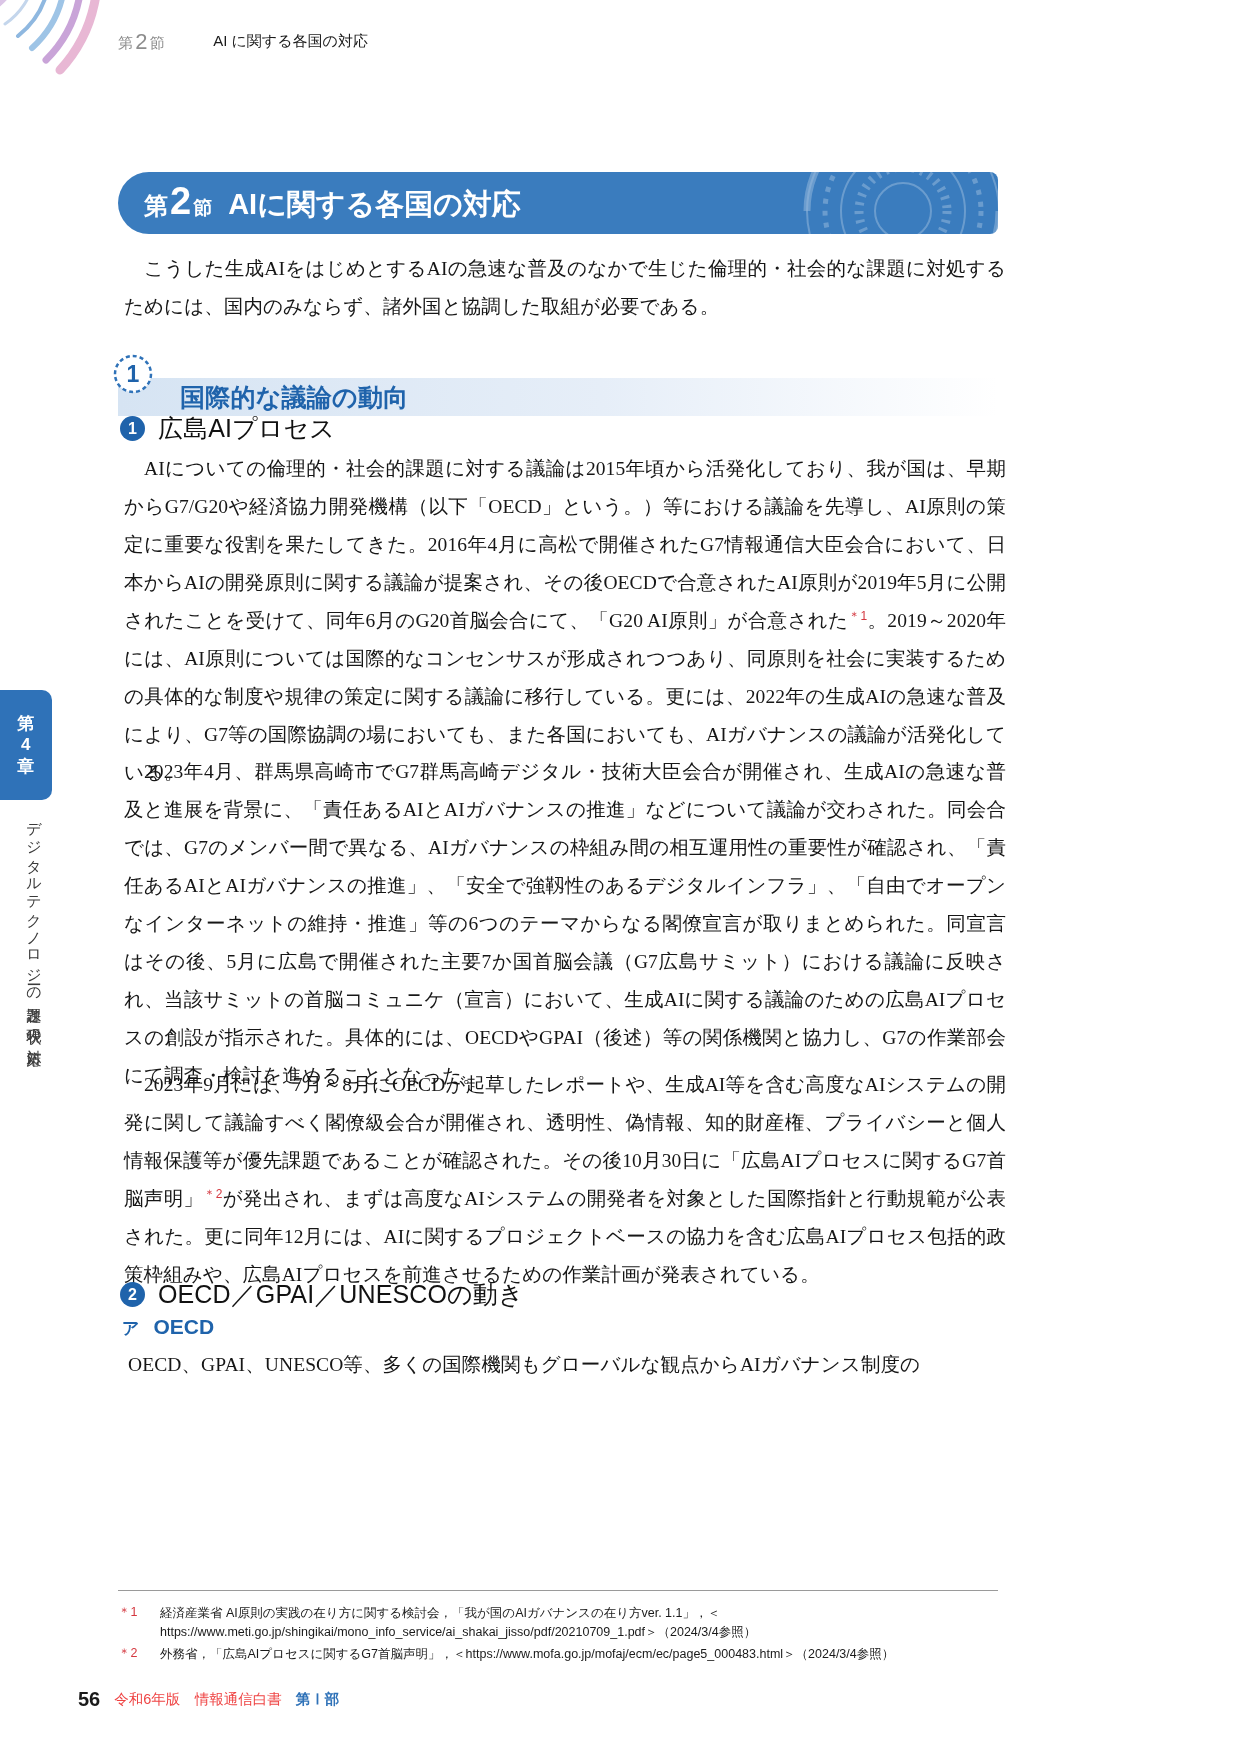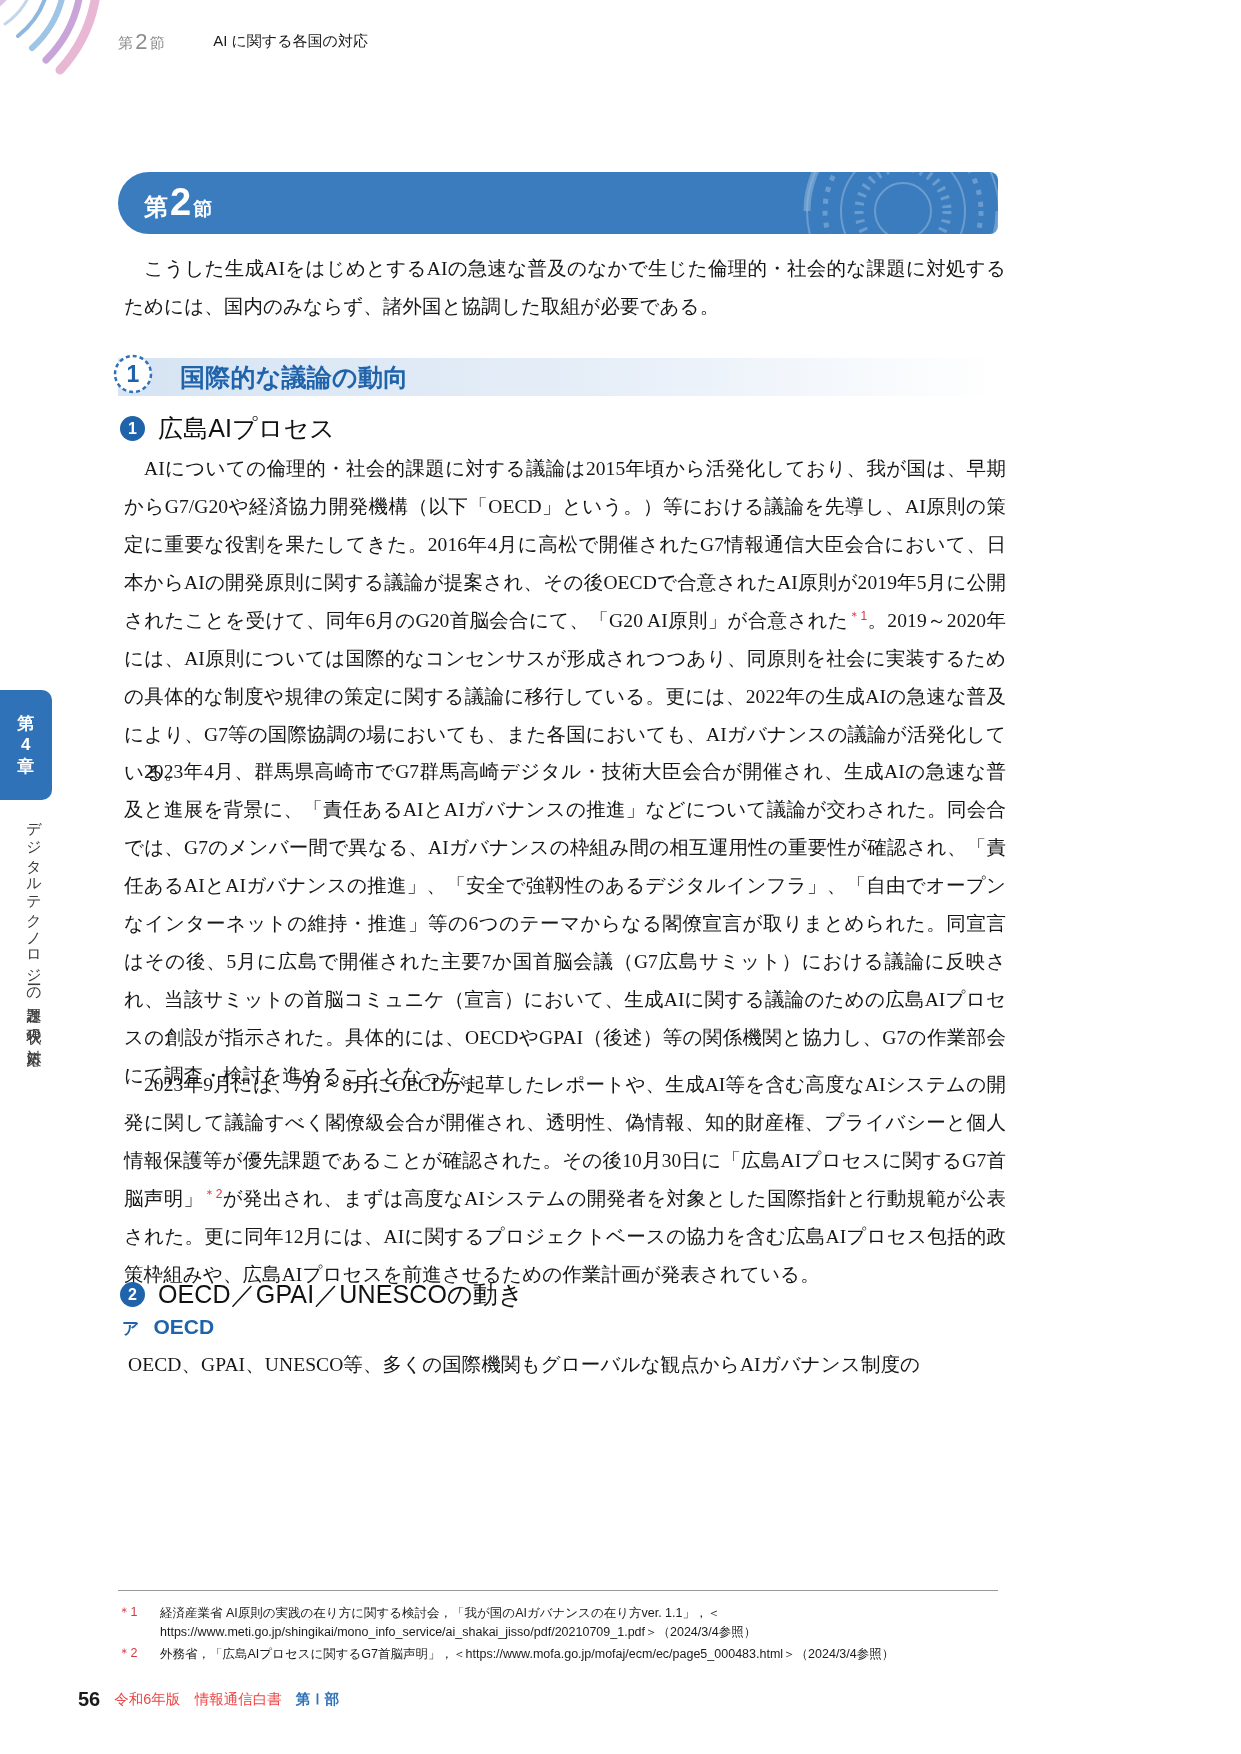--- a/index.html
+++ b/index.html
@@ -148,21 +148,21 @@
     left: 124px;
     top: 250px;
     width: 882px;
     text-indent: 20px;
   }
 
   
   .h1-strip {
     position: absolute;
     left: 118px;
-    top: 358px;
+    top: 378px;
     width: 880px;
     height: 38px;
     background: linear-gradient(to right, #d6e4f3 0%, #e6eef8 55%, #ffffff 100%);
     display: flex;
     align-items: center;
   }
   .h1-circle {
     position: absolute;
     left: 112px;
     top: 353px;
@@ -337,20 +337,21 @@
         <circle cx="125" cy="105" r="44" stroke-width="9" stroke-dasharray="3 6"></circle>
         <circle cx="125" cy="105" r="28" stroke-width="2"></circle>
         <path d="M29 105 A96 96 0 0 1 125 9" stroke-width="7"></path>
         <path d="M221 105 A96 96 0 0 1 125 201" stroke-width="7"></path>
       </g>
     </svg>
     <div class="banner-label">
       <span class="bl-dai">第</span>
       <span class="bl-num">2</span>
       <span class="bl-setsu">節</span>
+      <span class="bl-title">AIに関する各国の対応</span>
     </div>
   </div>
 
   <p class="body-text lead">こうした生成AIをはじめとするAIの急速な普及のなかで生じた倫理的・社会的な課題に対処するためには、国内のみならず、諸外国と協調した取組が必要である。</p>
 
   <div class="h1-strip">
     <span class="h1-label">国際的な議論の動向</span>
   </div>
   <svg class="h1-circle" viewBox="0 0 42 42">
     <circle cx="21" cy="21" r="18" fill="#ffffff" stroke="#2f72b8" stroke-width="2.5" stroke-dasharray="4 3"></circle>

